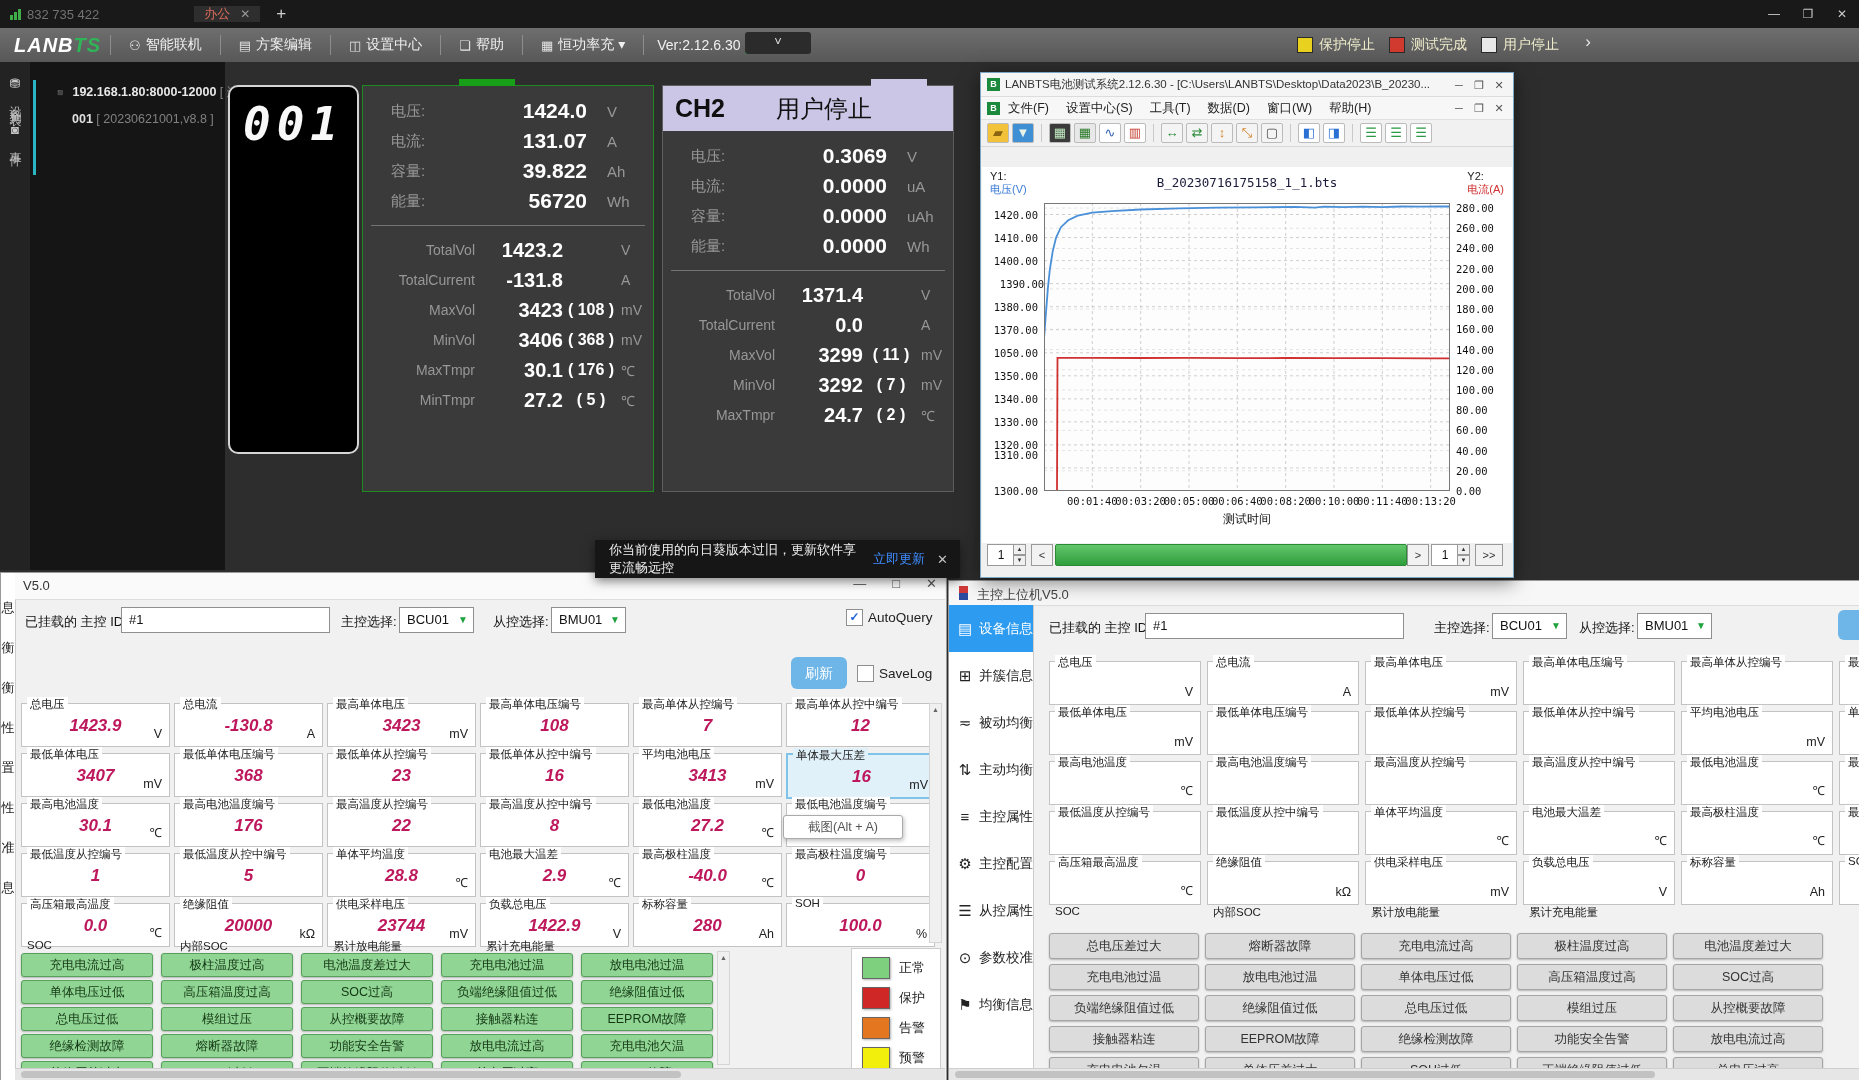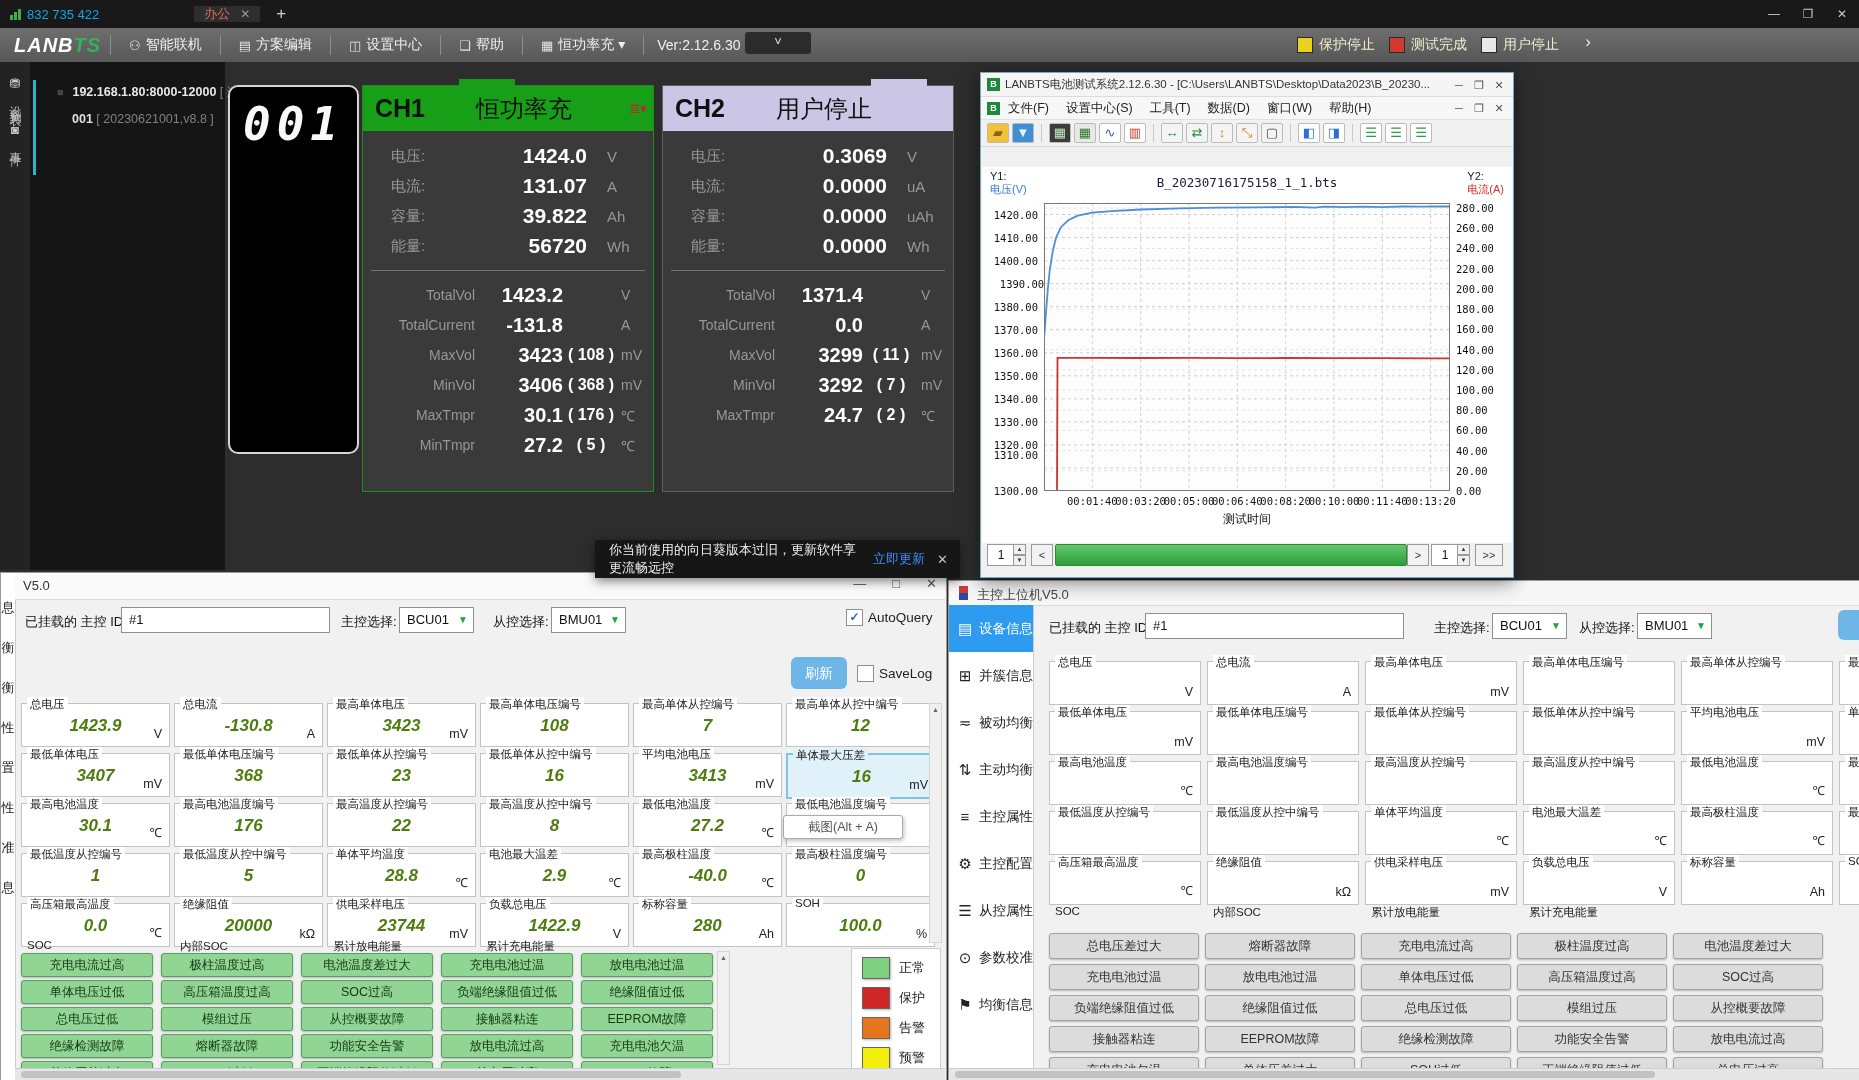--- a/index.html
+++ b/index.html
@@ -3,21 +3,21 @@
 <meta charset="utf-8">
 <style>
   html,body{margin:0;padding:0;background:#111;}
   #screen{position:relative;width:1859px;height:1080px;background:#2d2d2d;overflow:hidden;
           font-family:"Liberation Sans",sans-serif;-webkit-font-smoothing:antialiased;}
 
   
   #topbar{position:absolute;left:0;top:0;width:1859px;height:28px;background:#191919;display:flex;align-items:center;}
   #sigicon{display:inline-flex;align-items:flex-end;gap:1px;margin-left:10px;height:12px;}
   #sigicon i{display:block;width:3px;background:#3fae49;}
-  #remote-num{color:#0ea5e9;font-size:13px;margin-left:6px;}
+  #remote-num{color:#737373;font-size:13px;margin-left:6px;}
   #rtab{height:16px;display:flex;align-items:center;background:#2e2e2e;margin-left:95px;padding:0 10px;}
   #rtab .t{color:#d86a5a;font-size:13px;}
   #rtab .x{color:#9a9a9a;font-size:12px;margin-left:10px;}
   #rnew{color:#cfcfcf;font-size:17px;margin-left:16px;}
   #topbar .winbtns{margin-left:auto;display:flex;}
   #topbar .winbtns span{width:34px;text-align:center;color:#c9c9c9;font-size:12px;line-height:28px;}
 
   
   #toolbar{position:absolute;left:0;top:28px;width:1859px;height:34px;background:linear-gradient(#6e6e6e,#585858);
            display:flex;align-items:center;color:#f0f0f0;}
@@ -116,21 +116,21 @@
   
   #notify{position:absolute;left:595px;top:540px;width:365px;height:38px;background:#161616;z-index:60;display:flex;align-items:center;
           box-shadow:0 3px 10px rgba(0,0,0,.5);}
   #notify .txt{color:#ededed;font-size:13px;margin-left:14px;}
   #notify .lnk{color:#3f8cff;font-size:13px;margin-left:10px;white-space:nowrap;}
   #notify .cls{color:#c2c2c2;font-size:13px;margin:0 12px 0 12px;}
 
   
   .gridcell{position:absolute;background:#fff;border:1px solid #c3c3c3;}
   .gridcell .lbl{position:absolute;top:-7px;left:5px;background:#fff;padding:0 3px;font-size:11.5px;color:#222;white-space:nowrap;}
-  .gridcell .val{position:absolute;left:0;top:12px;width:100%;text-align:center;font-size:17px;font-weight:bold;font-style:italic;color:#4d7c0f;}
+  .gridcell .val{position:absolute;left:0;top:12px;width:100%;text-align:center;font-size:17px;font-weight:bold;font-style:italic;color:#be185d;}
   .gridcell .unit{position:absolute;right:7px;bottom:5px;font-size:12.5px;color:#222;}
   .gridcell.hl{background:#e1f1fa;border:2px solid #7fc4e8;}
   .gridcell.hl .lbl{background:#e1f1fa;}
   .statbtn{position:absolute;border-radius:3px;font-size:12.5px;text-align:center;box-shadow:0 1px 2px rgba(0,0,0,.25);}
   .statbtn.green{background:#90d594;border:1px solid #56a05c;color:#143814;}
   .statbtn.gray{background:#dcdcdc;border:1px solid #a5a5a5;color:#333;}
   .vscroll{position:absolute;width:11px;background:#f0f0f0;border:1px solid #d5d5d5;}
   .vscroll span{display:block;text-align:center;font-size:7px;color:#666;line-height:11px;}
   .hstrip{position:absolute;height:12px;background:#e6e6e6;border-top:1px solid #cfcfcf;}
   .hstrip i{position:absolute;top:2px;height:7px;background:#c2c2c2;border-radius:4px;}
@@ -261,25 +261,20 @@
     <div id="tr1"><span class="exp">◾</span><span>192.168.1.80:8000-12000</span> <span class="sfx">[ 连接</span></div>
     <div id="tr2"><span>001</span> <span class="sfx">[ 20230621001,v8.8 ]</span></div>
   </div>
 
   <div id="digital">
     <span id="digits">001</span>
   </div>
 
   <div id="ch1" class="chpanel">
       <div class="chnotch" style="background: rgb(23, 160, 23); left: 96px;"></div>
-      <div class="chhead" style="background: rgb(23, 160, 23);">
-        <span class="chid">CH1</span>
-        <span class="chstate">恒功率充</span>
-        <span class="chbadge">≣▾</span>
-      </div>
       <div class="chrows">
         <div class="mrow">
           <span class="l">电压:</span>
           <span class="v">1424.0</span>
           <span class="u">V</span>
         </div>
         <div class="mrow">
           <span class="l">电流:</span>
           <span class="v">131.07</span>
           <span class="u">A</span>
@@ -489,21 +484,21 @@
             <polyline points="0.0,288.0 13.0,288.0 13.5,154.8 48.3,154.8 96.7,155.0 145.0,154.9 193.3,155.1 241.7,155.0 290.0,155.2 338.3,155.1 386.7,155.3 406.0,155.3" fill="none" stroke="#d03030" stroke-width="1.8"></polyline>
             <rect x="0.5" y="0.5" width="405" height="287" fill="none" stroke="#777"></rect>
           </svg></div>
       <div id="cw-ticks">
           <div class="ytickL" style="top: 41.52px; left: 0px;">1420.00</div>
           <div class="ytickL" style="top: 64.56px; left: 0px;">1410.00</div>
           <div class="ytickL" style="top: 87.6px; left: 0px;">1400.00</div>
           <div class="ytickL" style="top: 110.64px; left: 12px; text-align: center;">1390.00</div>
           <div class="ytickL" style="top: 133.68px; left: 0px;">1380.00</div>
           <div class="ytickL" style="top: 156.72px; left: 0px;">1370.00</div>
-          <div class="ytickL" style="top: 179.76px; left: 0px;">1360.00</div>
+          <div class="ytickL" style="top: 179.76px; left: 0px;">1050.00</div>
           <div class="ytickL" style="top: 202.8px; left: 0px;">1350.00</div>
           <div class="ytickL" style="top: 225.84px; left: 0px;">1340.00</div>
           <div class="ytickL" style="top: 248.88px; left: 0px;">1330.00</div>
           <div class="ytickL" style="top: 271.92px; left: 0px;">1320.00</div>
           <div class="ytickL" style="top: 282px; left: 0px;">1310.00</div>
           <div class="ytickL" style="top: 318px; left: 0px;">1300.00</div>
           <div class="ytickR" style="top: 35.0526px;">280.00</div>
           <div class="ytickR" style="top: 55.2632px;">260.00</div>
           <div class="ytickR" style="top: 75.4737px;">240.00</div>
           <div class="ytickR" style="top: 95.6842px;">220.00</div>

